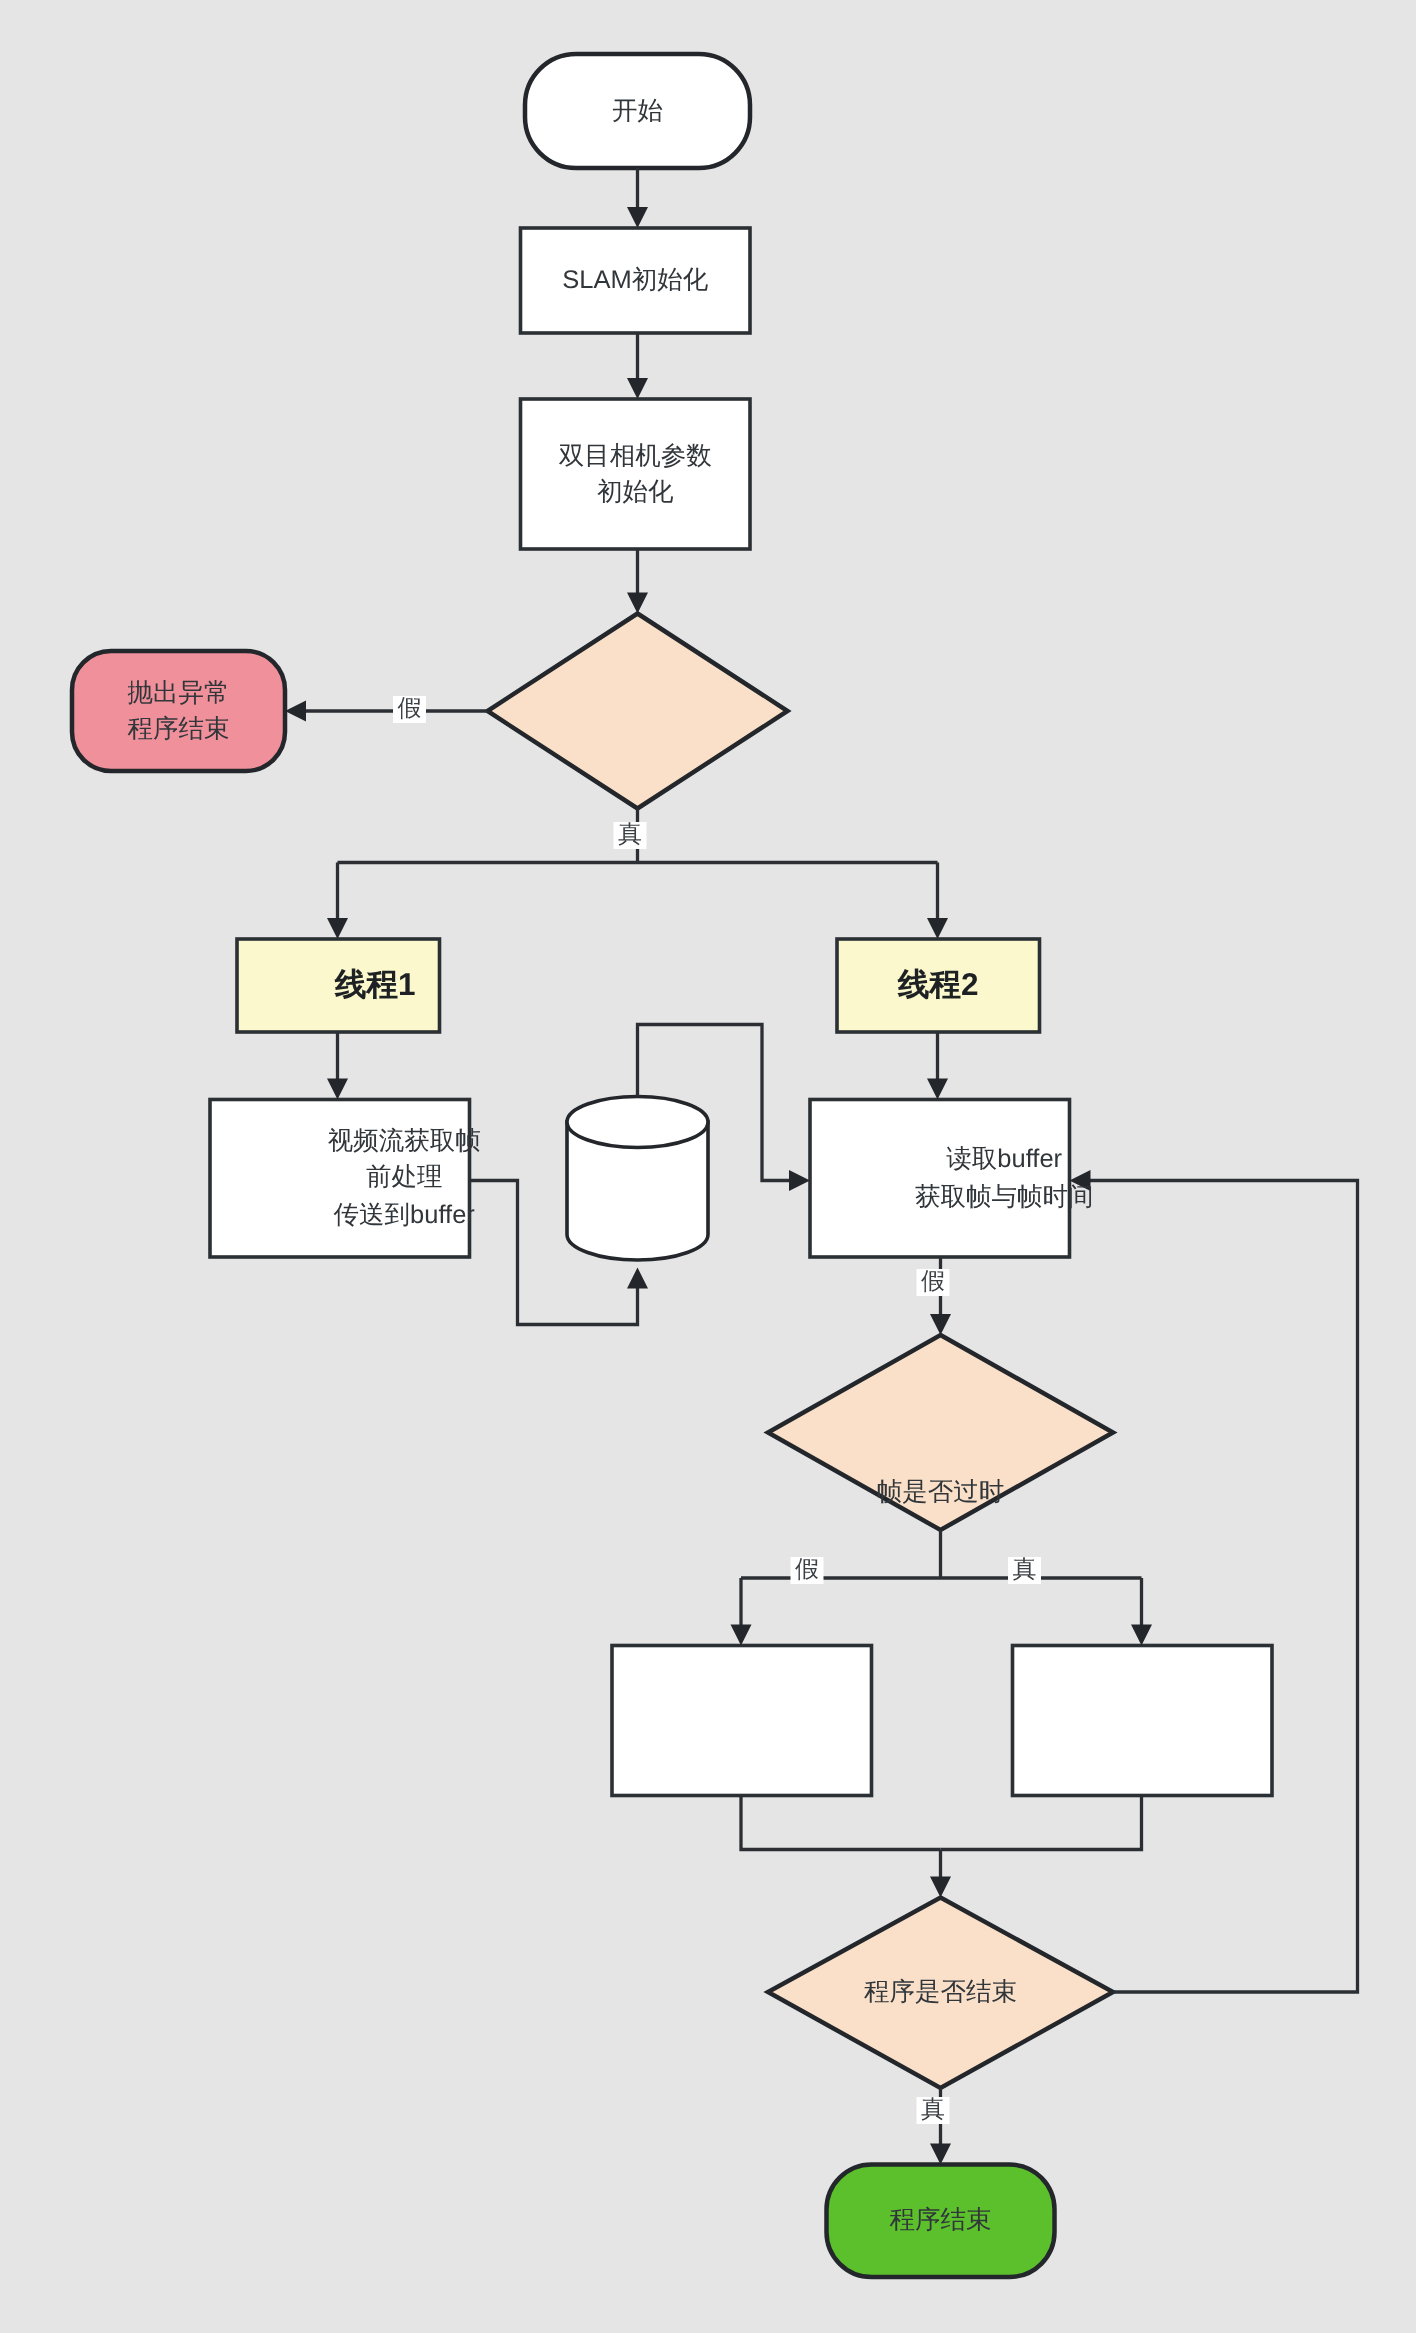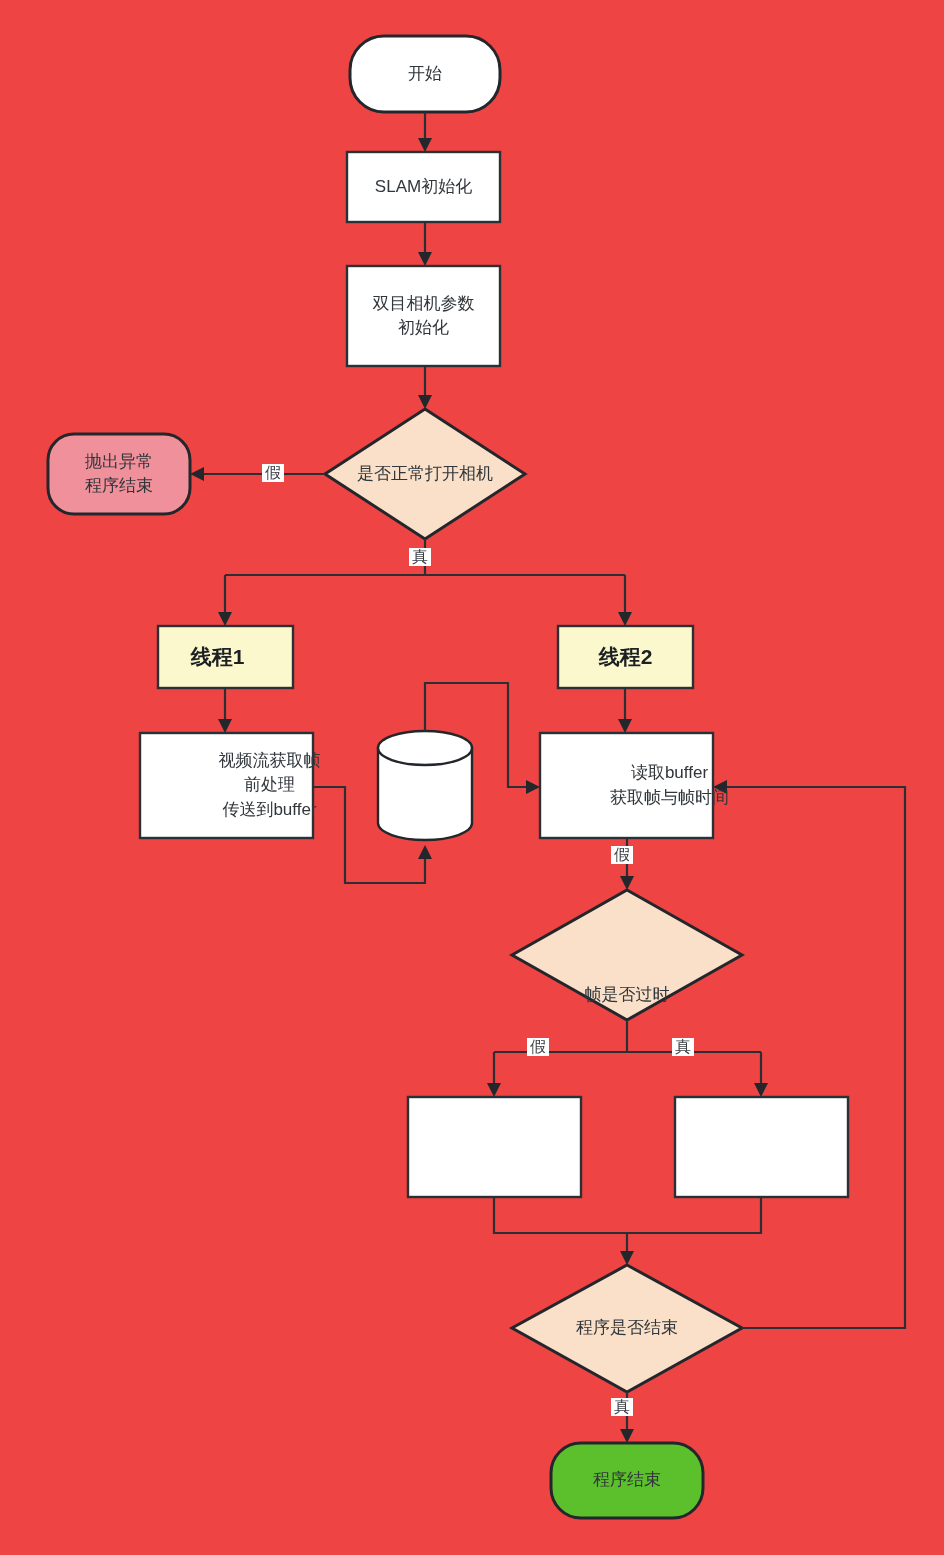--- a/index.html
+++ b/index.html
@@ -7,21 +7,21 @@
     padding: 0;
     background: #ffffff;
   }
   body {
     font-family: "Liberation Sans", "DejaVu Sans", sans-serif;
   }
   #canvas {
     position: relative;
     width: 944px;
     height: 1555px;
-    background: #ef4444;
+    background: #e5e5e5;
     overflow: hidden;
   }
   #flow-svg {
     position: absolute;
     left: 0;
     top: 0;
     width: 944px;
     height: 1555px;
   }
   .edge-line {
@@ -171,30 +171,27 @@
 
   <div class="node-label" style="left:347px; top:152px; width:153px; height:70px;">
     <span>SLAM初始化</span>
   </div>
 
   <div class="node-label" style="left:347px; top:266px; width:153px; height:100px; flex-direction:column;">
     <span>双目相机参数</span>
     <span>初始化</span>
   </div>
 
-  <div class="node-label" style="left:325px; top:459px; width:200px; height:30px;">
-    <span>是否正常打开相机</span>
-  </div>
 
   <div class="node-label" style="left:48px; top:434px; width:142px; height:80px; flex-direction:column;">
     <span>抛出异常</span>
     <span>程序结束</span>
   </div>
 
-  <div class="node-label bold" style="left:158px; top:626px; width:119px; height:62px;">
+  <div class="node-label bold" style="left:158px; top:626px; width:119px; height:62px;justify-content:flex-end;">
     <span>线程1</span>
   </div>
 
   <div class="node-label bold" style="left:558px; top:626px; width:135px; height:62px;">
     <span>线程2</span>
   </div>
 
   <div class="node-label" style="left:140px; top:733px; width:173px; height:105px; flex-direction:column;margin-left:43px;">
     <span>视频流获取帧</span>
     <span>前处理</span>

